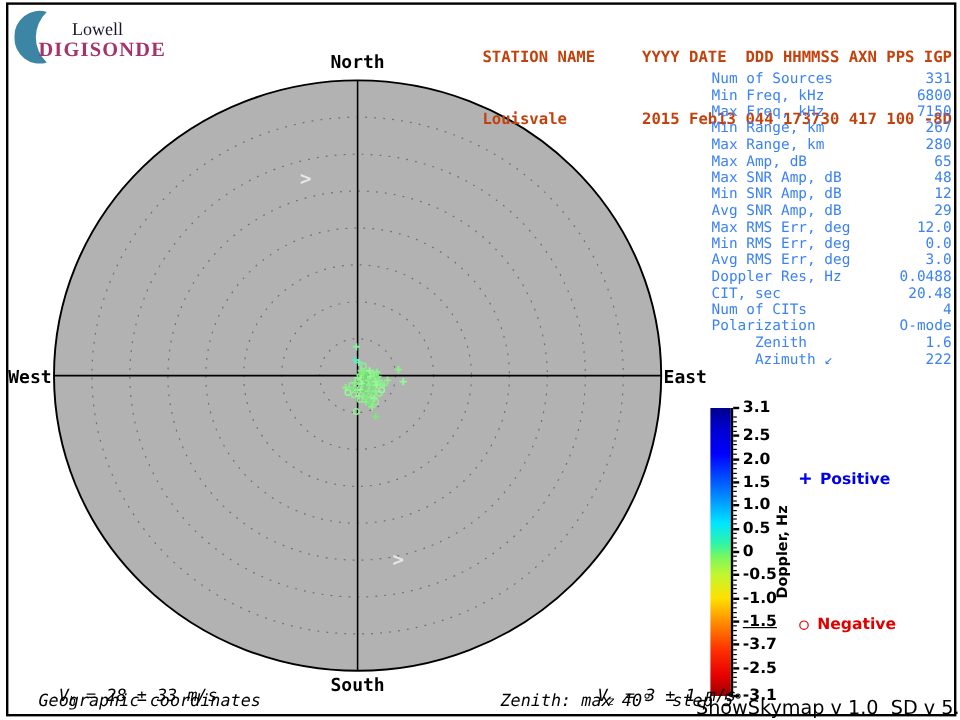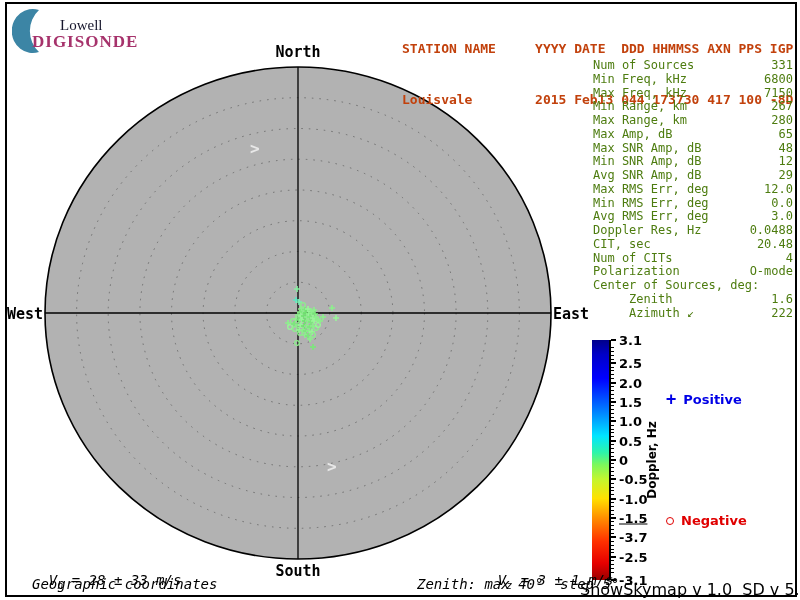--- a/index.html
+++ b/index.html
@@ -19,21 +19,21 @@
   #header{left:402px;top:6px;font-family:"DejaVu Sans Mono",monospace;
     font-weight:bold;font-size:13px;line-height:17px;white-space:pre;color:#c2410c;}
   
   .compass{font-family:"DejaVu Sans Mono",monospace;font-weight:bold;font-size:15px;color:#000;}
   #north{left:248px;top:43px;width:100px;text-align:center;}
   #south{left:248px;top:562px;width:100px;text-align:center;}
   #west{left:0px;top:305px;width:43px;text-align:right;}
   #east{left:553px;top:305px;width:60px;text-align:left;}
   
   #stats{left:593px;top:58px;width:200px;font-family:"DejaVu Sans Mono",monospace;
-    font-size:12px;color:#4d7c0f;}
+    font-size:12px;color:#3b82f6;}
   .stat-row{height:13.78px;display:flex;justify-content:space-between;white-space:pre;}
   
   #colorbar-area{left:592px;top:340px;width:70px;height:240px;}
   #colorbar-gradient{position:absolute;left:0;top:0;width:17px;height:240px;
     border-right:2px solid #000;}
   .cb-tick{position:absolute;left:19px;height:2px;background:#000;}
   .cb-tick.major{width:5px;}
   .cb-tick.minor{width:3px;height:1px;}
   .cb-label{position:absolute;left:27px;transform:translateY(-50%);
     font-weight:bold;font-size:13px;white-space:nowrap;}
@@ -169,21 +169,20 @@
     <div class="stat-row"><span>Max SNR Amp, dB</span><span>48</span></div>
     <div class="stat-row"><span>Min SNR Amp, dB</span><span>12</span></div>
     <div class="stat-row"><span>Avg SNR Amp, dB</span><span>29</span></div>
     <div class="stat-row"><span>Max RMS Err, deg</span><span>12.0</span></div>
     <div class="stat-row"><span>Min RMS Err, deg</span><span>0.0</span></div>
     <div class="stat-row"><span>Avg RMS Err, deg</span><span>3.0</span></div>
     <div class="stat-row"><span>Doppler Res, Hz</span><span>0.0488</span></div>
     <div class="stat-row"><span>CIT, sec</span><span>20.48</span></div>
     <div class="stat-row"><span>Num of CITs</span><span>4</span></div>
     <div class="stat-row"><span>Polarization</span><span>O-mode</span></div>
-    <div class="stat-row"><span>Center of Sources, deg:</span><span></span></div>
     <div class="stat-row"><span>     Zenith</span><span>1.6</span></div>
     <div class="stat-row"><span>     Azimuth ↙</span><span>222</span></div>
   </div>
 
 <div id="colorbar-area" class="abs">
   <div id="colorbar-gradient" style="background: linear-gradient(rgb(0, 0, 139) 0%, rgb(0, 0, 200) 6%, rgb(0, 0, 255) 16%, rgb(0, 112, 255) 28%, rgb(0, 229, 255) 40%, rgb(46, 245, 168) 47%, rgb(124, 248, 92) 52%, rgb(195, 246, 46) 58%, rgb(255, 225, 0) 66%, rgb(255, 144, 0) 74%, rgb(255, 48, 0) 84%, rgb(230, 0, 0) 93%, rgb(155, 0, 0) 100%);"></div>
 <div class="cb-tick major" style="top: -1px;"></div>
     <div class="cb-label" style="top: 0px;">3.1</div>
     <div class="cb-tick major" style="top: 22.2258px;"></div>
     <div class="cb-label" style="top: 23.2258px;">2.5</div>

